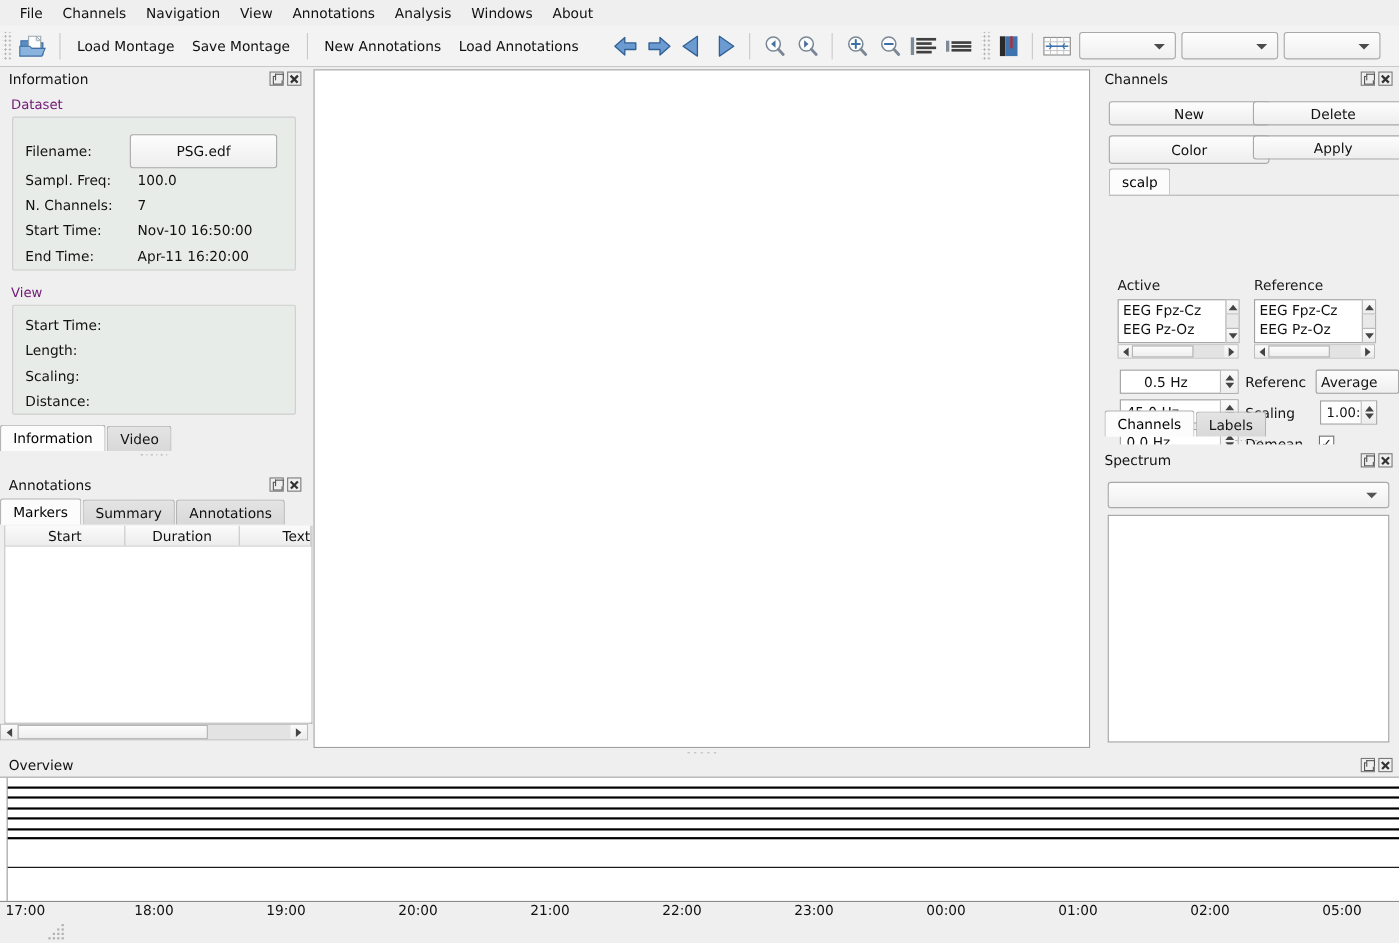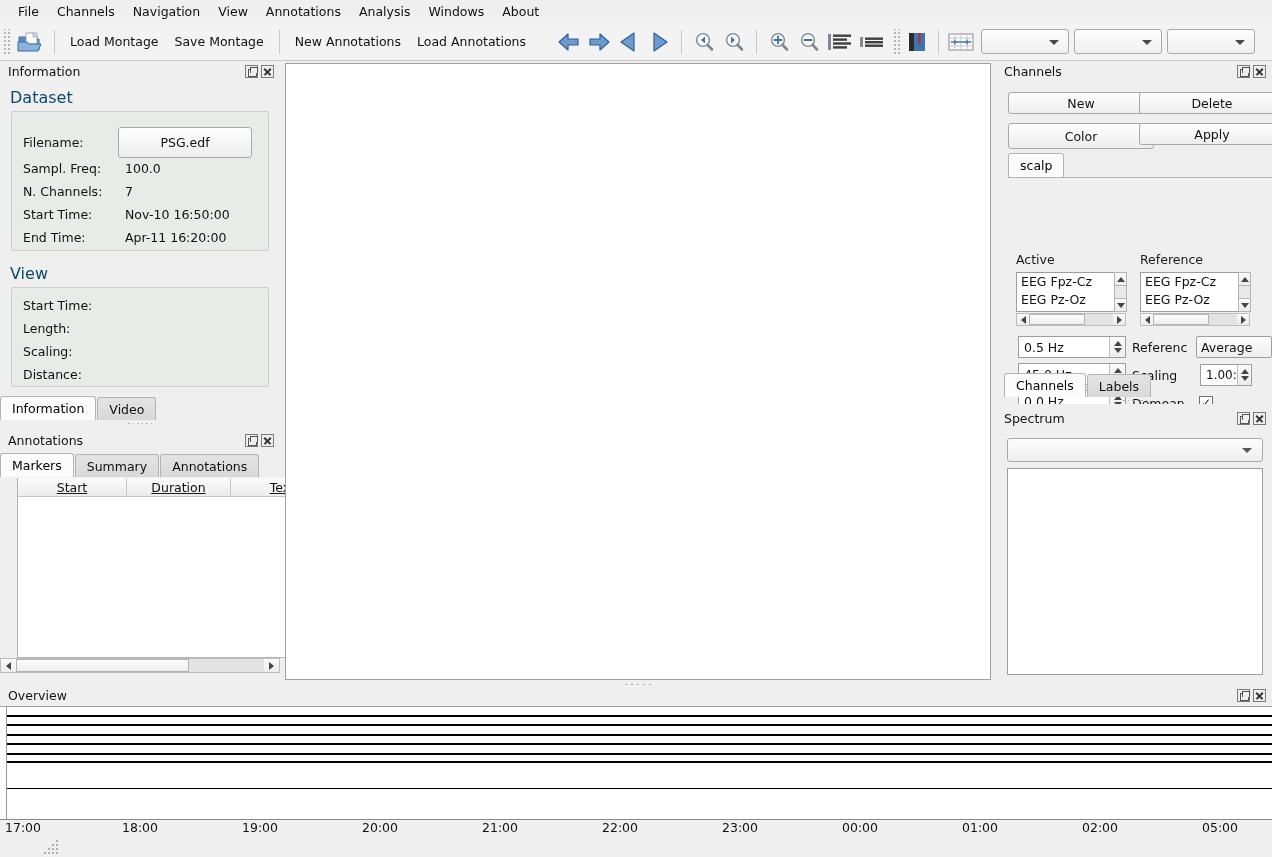--- a/index.html
+++ b/index.html
@@ -76,21 +76,21 @@
   .dock-ico.float::after {
     content:""; position:absolute; left:4px; top:1px; width:6px; height:5px;
     border:1px solid #555; border-bottom:none; background:#efefef;
   }
   .dock-ico.close::before, .dock-ico.close::after {
     content:""; position:absolute; left:1px; top:5px; width:9px; height:1.6px; background:#333;
   }
   .dock-ico.close::before { transform: rotate(45deg); }
   .dock-ico.close::after  { transform: rotate(-45deg); }
 
-  .group-label { font-size: 16px; color: #0c4a6e; margin: 8px 0 4px 10px; }
+  .group-label { font-size: 12px; color: #701a75; margin: 8px 0 4px 10px; }
   .group-box {
     border: 1px solid #cdcdcd; background: #e8ece8; border-radius: 2px;
   }
   .kv { display: flex; align-items: center; height: 23px; padding-left: 11px; }
   .kv .k { color: #111; }
   .kv .v { color: #111; }
 
   
   #info-panel { position: absolute; left: 0; top: 61px; width: 280px; height: 364px; background: #efefef; }
   #info-body { position: absolute; left: 0; top: 21px; width: 280px; height: 343px; }
@@ -443,21 +443,21 @@
         <span class="dock-ico close"></span>
       </span>
     </div>
 
     <div class="tabbar" style="margin-top:2px;">
       <div class="tab active">Markers</div>
       <div class="tab">Summary</div>
       <div class="tab">Annotations</div>
     </div>
 
-    <div style="position:absolute;left:17px;top:48px;width:280px;height:180px;background:#fff;border:1px solid #b4b4b4;border-top:none;text-decoration:underline;">
+    <div style="position:absolute;left:4px;top:48px;width:280px;height:180px;background:#fff;border:1px solid #b4b4b4;border-top:none;">
       <div class="thead">
         <div class="th" style="width:109px;">Start</div>
         <div class="th" style="width:104px;">Duration</div>
         <div class="th last" style="width:65px;">Text</div>
       </div>
       <div style="height:159px;background:#fff;"></div>
     </div>
 
     <div class="hsb" style="position:absolute;left:0;top:662px;width:280px;top:228px;">
       <div class="sb-arrow">
@@ -546,21 +546,21 @@
           <span class="ar left"></span>
         </div>
       <div class="sb-track" style="height:11px;">
         <div class="sb-thumb" style="left:0;width:56px;height:11px;"></div>
       </div>
       <div class="sb-arrow" style="width:12px;height:11px;">
           <span class="ar right"></span>
         </div>
     </div>
 
-    <div class="spin" style="position:absolute;left:22px;top:214px;top:275px;width:108px;">
+    <div class="spin" style="position:absolute;left:22px;top:214px;top:275px;width:108px;padding-left:16px;">
       <span class="val">0.5 Hz</span>
       <span class="btns">
         <span class="ar up"></span>
           <span class="ar down"></span>
       </span>
     </div>
     <div class="spin" style="position:absolute;left:22px;top:302px;width:108px;">
       <span class="val">45.0 Hz</span>
       <span class="btns">
         <span class="ar up"></span>

